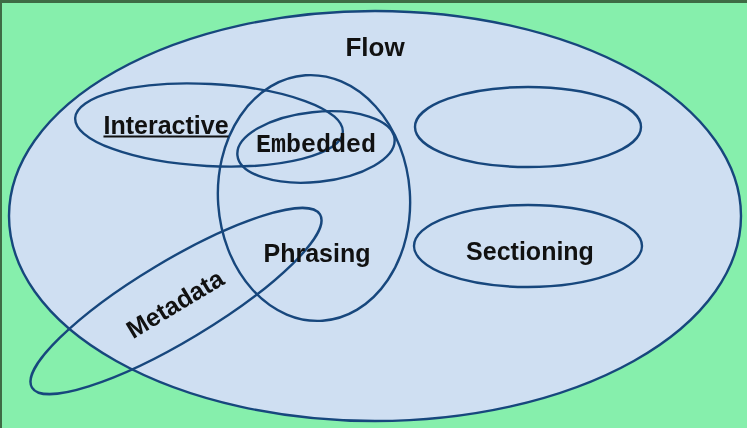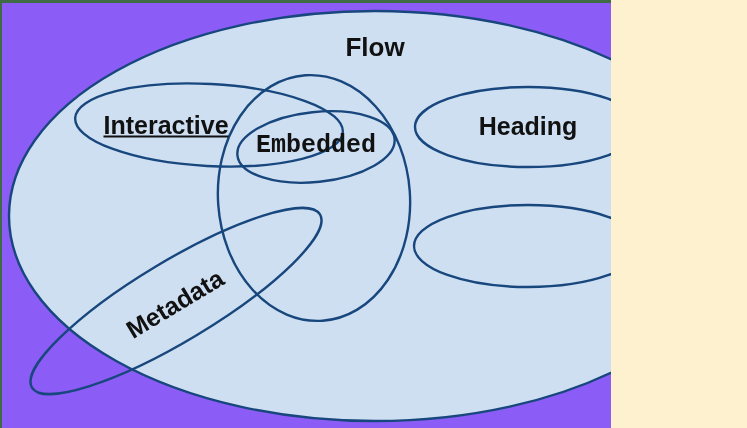--- a/index.html
+++ b/index.html
@@ -3,23 +3,23 @@
 <meta charset="utf-8">
 <style>
   html, body {
     margin: 0;
     padding: 0;
     background: #fdf1cf;
     font-family: "Liberation Sans", sans-serif;
   }
   .frame {
     position: relative;
-    width: 611px;
+    width: 747px;
     height: 428px;
-    background: #8b5cf6;
+    background: #86efac;
     overflow: hidden;
   }
   .edge-top {
     position: absolute;
     left: 0; top: 0;
     width: 747px; height: 3px;
     background: #3e6b45;
     z-index: 3;
   }
   .edge-left {
@@ -74,19 +74,20 @@
     <ellipse class="e" cx="528" cy="246" rx="114" ry="41"></ellipse>
     <ellipse class="e" cx="176" cy="301" rx="168" ry="40" transform="rotate(-31 176 301)"></ellipse>
   </svg>
 
   <div class="label flow-label" style="left:375px; top:47px;">Flow</div>
 
   <div class="label" style="left:166px; top:125px;text-decoration:underline;">Interactive</div>
 
   <div class="label" style="left:316px; top:145px;font-family:Liberation Mono, monospace;">Embedded</div>
 
-  <div class="label" style="left:528px; top:126px;">Heading</div>
 
+  <div class="label" style="left:317px; top:253px;">Phrasing</div>
 
+  <div class="label" style="left:530px; top:251px;">Sectioning</div>
 
   <div class="label rotated" style="left:175px; top:304px;">Metadata</div>
 
 </div>
 
 </body></html>

